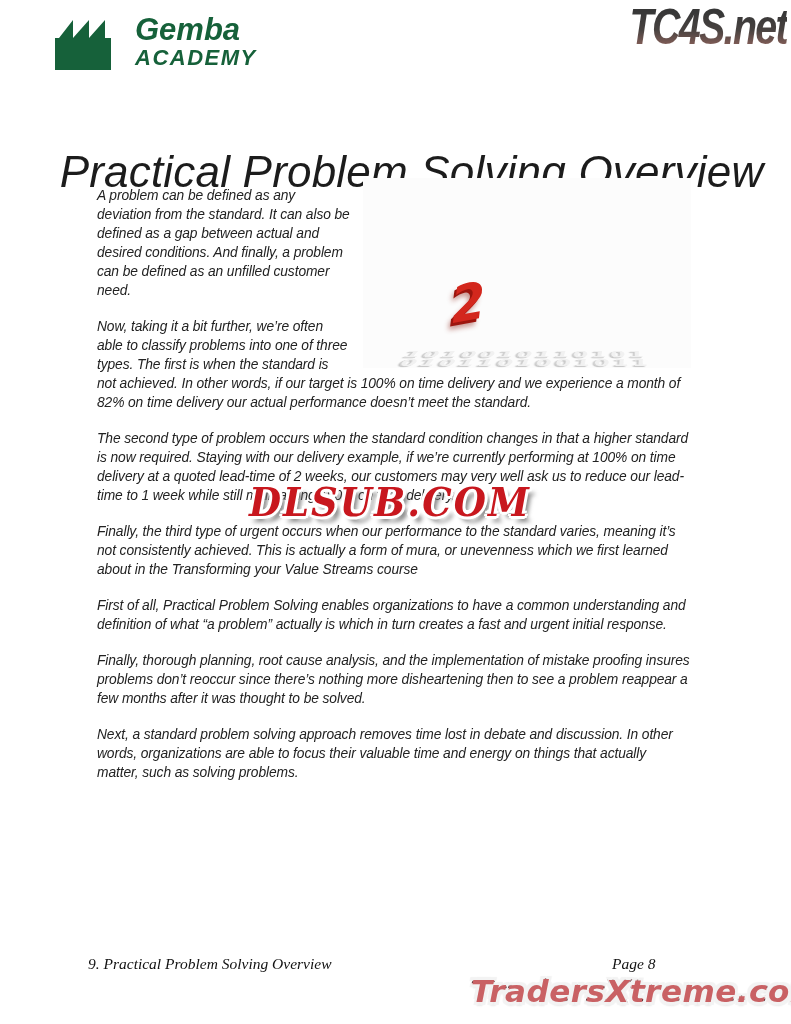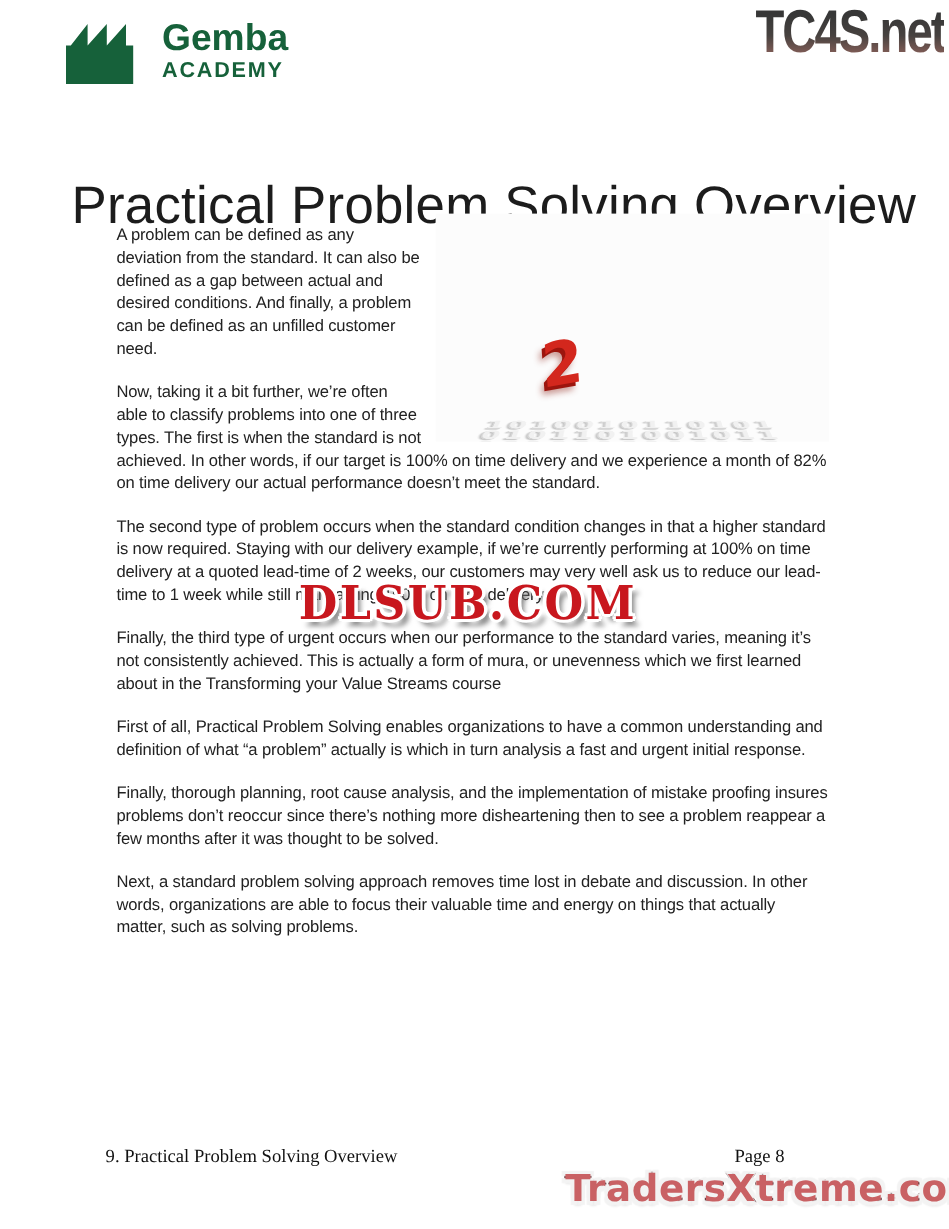--- a/index.html
+++ b/index.html
@@ -3,32 +3,33 @@
 <meta charset="utf-8">
 <style>
   html,body{margin:0;padding:0;background:#ffffff;}
   .page{
     position:relative;
     width:791px;height:1024px;
     background:#ffffff;
     overflow:hidden;
     font-family:"Liberation Sans",sans-serif;
     color:#1f1f1f;
+    font-style:italic;
   }
   
   .header{position:absolute;top:0;left:0;width:100%;height:90px;}
   .logo{position:absolute;top:12px;left:55px;display:flex;align-items:center;gap:8px;}
   .logo svg{display:block;}
   .logo-text{display:flex;flex-direction:column;line-height:1;}
   .logo-gemba{
     font-size:31px;font-weight:bold;color:var(--brand_green,#16613a);
     letter-spacing:0px;
   }
   .logo-academy{
-    font-size:18px;font-weight:bold;color:var(--brand_green,#16613a);
+    font-size:22px;font-weight:bold;color:var(--brand_green,#16613a);
     letter-spacing:1.5px;margin-top:2px;
   }
   .wm-tc4s{
     position:absolute;top:2px;right:4px;
     font-family:"Liberation Sans",sans-serif;
     font-weight:bold;font-size:48px;line-height:1;
     letter-spacing:-2px;
     transform:scaleX(0.82) scaleY(1.05);transform-origin:100% 0%;
     color:#6b4a44;
     background:linear-gradient(to bottom,#373737 20%,#474240 55%,#8a615a 90%);
@@ -140,21 +141,21 @@
         </div>
       <span class="red-two">2</span>
     </div>
 
     <p>A problem can be defined as any deviation from the standard.  It can also be defined as a gap between actual and desired conditions.  And finally, a problem can be defined as an unfilled customer need.</p>
     <p>Now, taking it a bit further, we’re often able to classify problems into one of three types.  The first is when the standard is not achieved.  In other words, if our target is 100% on time delivery and we experience a month of 82% on time delivery our actual performance doesn’t meet the standard.</p>
     <p>The second type of problem occurs when the standard condition changes in that a higher standard is now required.  Staying with our delivery example, if we’re currently performing at 100% on time delivery at a quoted lead-time of  2 weeks, our customers may very well ask us to reduce our lead-time to 1 week while still maintaining 100% on time delivery.</p>
     <p>Finally, the third type of urgent occurs when our performance to the standard varies, meaning it’s not consistently achieved.  This is actually a form of mura, or unevenness which we first learned about in the Transforming your Value Streams course</p>
 
 
-    <p>First of all, Practical Problem Solving enables organizations to have a common understanding and definition of what “a problem” actually is which in turn analysis a fast and urgent initial response.</p>
+    <p>First of all, Practical Problem Solving enables organizations to have a common understanding and definition of what “a problem” actually is which in turn creates a fast and urgent initial response.</p>
     <p>Finally, thorough planning, root cause analysis, and the implementation of mistake proofing insures problems don’t reoccur since there’s nothing more disheartening then to see a problem reappear a few months after it was thought to be solved.</p>
     <p>Next, a standard problem solving approach removes time lost in debate and discussion.  In other words, organizations are able to focus their valuable time and energy on things that actually matter, such as solving problems.</p>
 
   </div>
 
   <div class="wm-dlsub">DLSUB.COM</div>
   <div class="wm-traders">TradersXtreme.com</div>
 
   <div class="footer">
     <span class="footer-left">9. Practical Problem Solving Overview</span>

